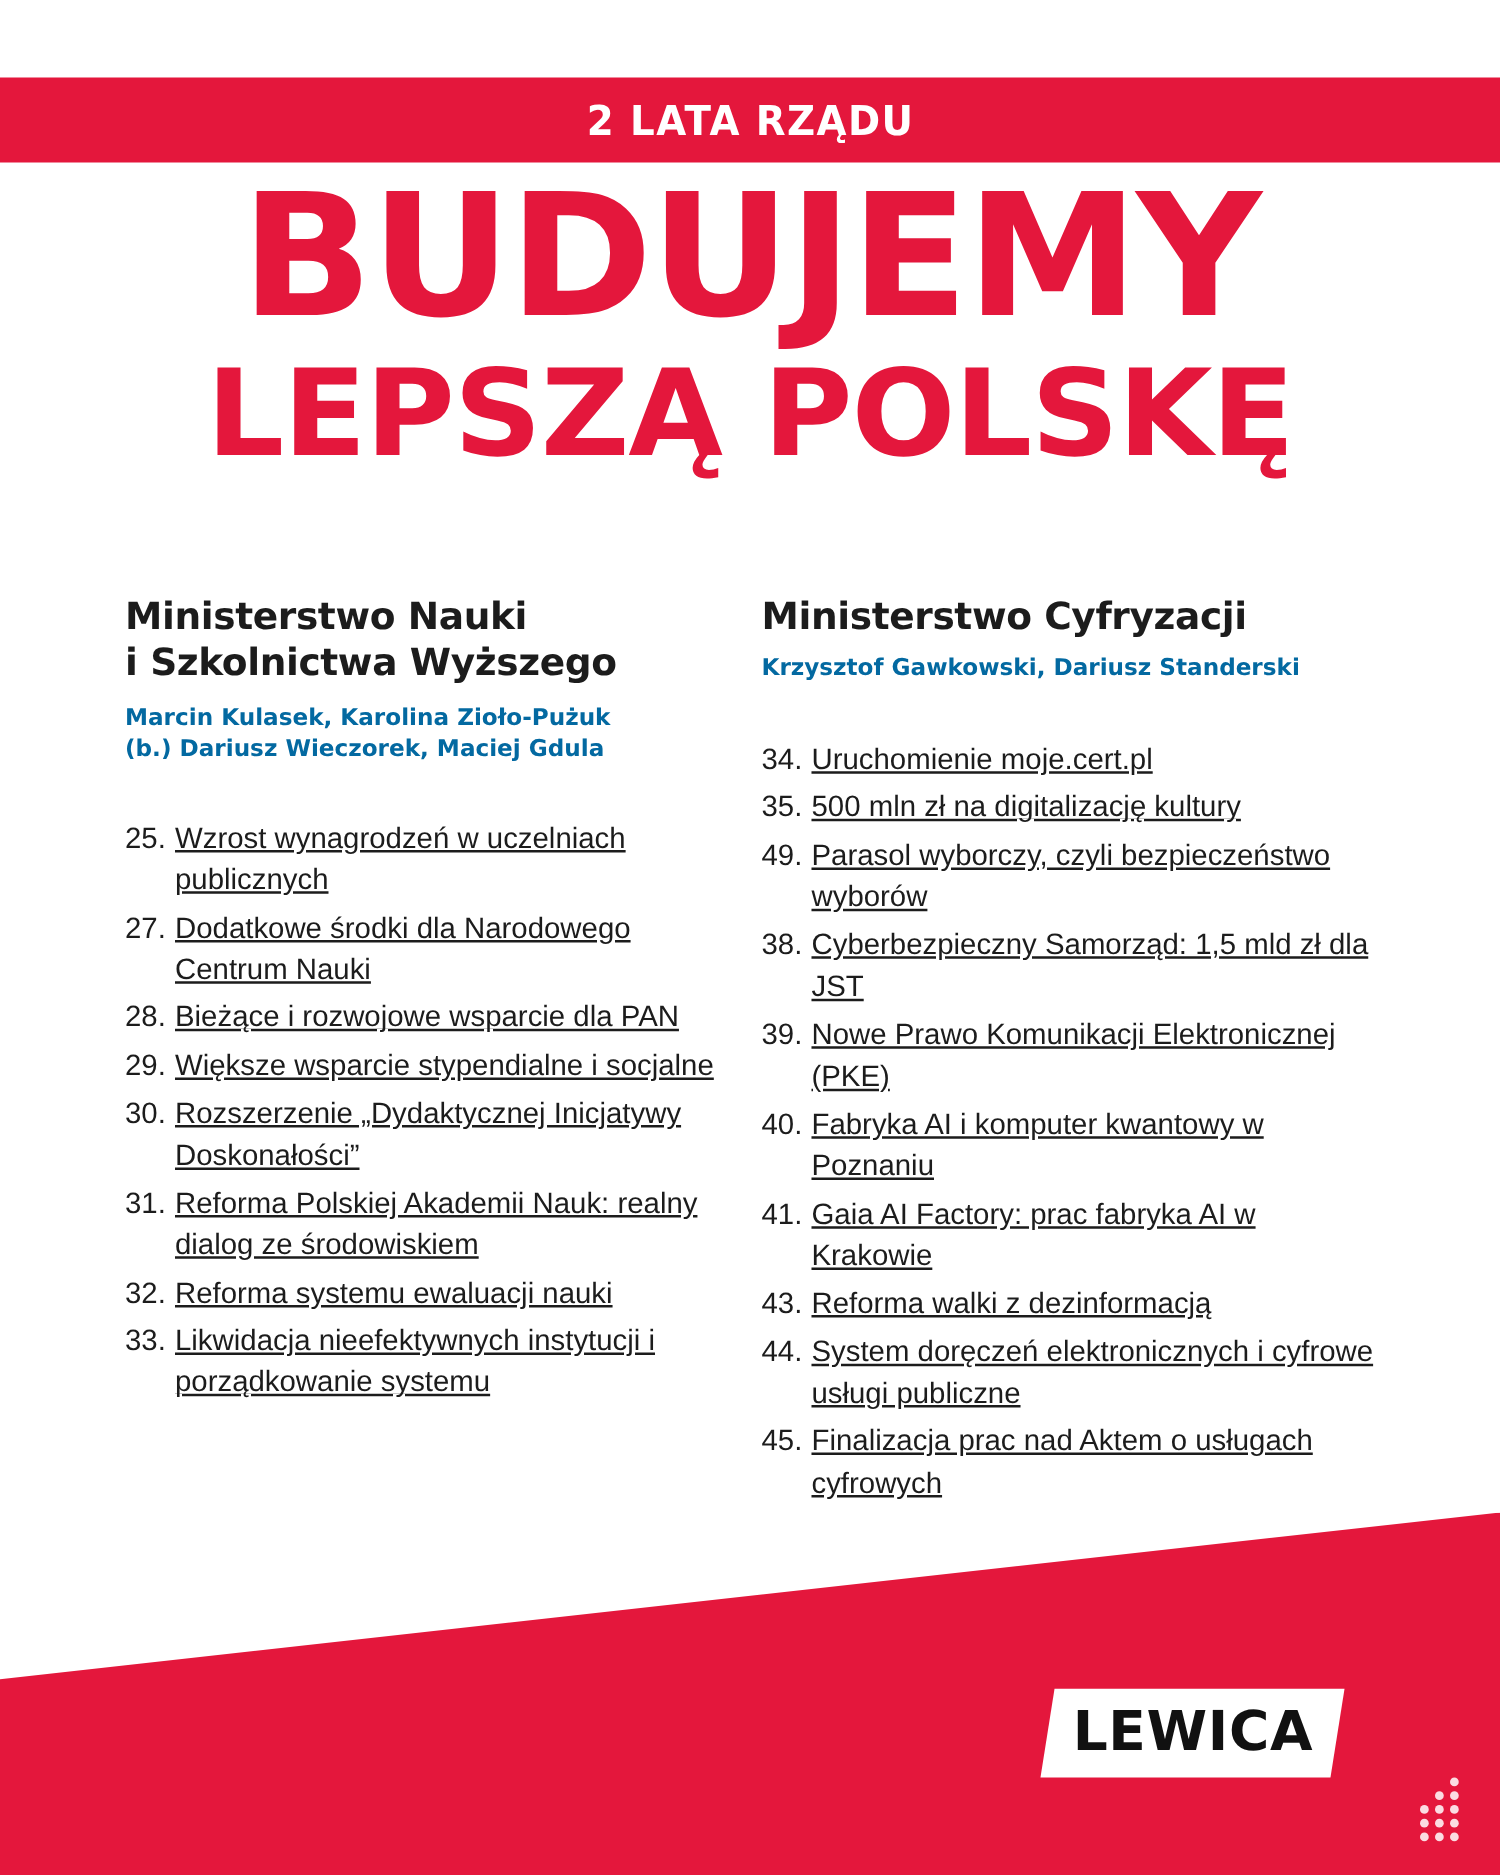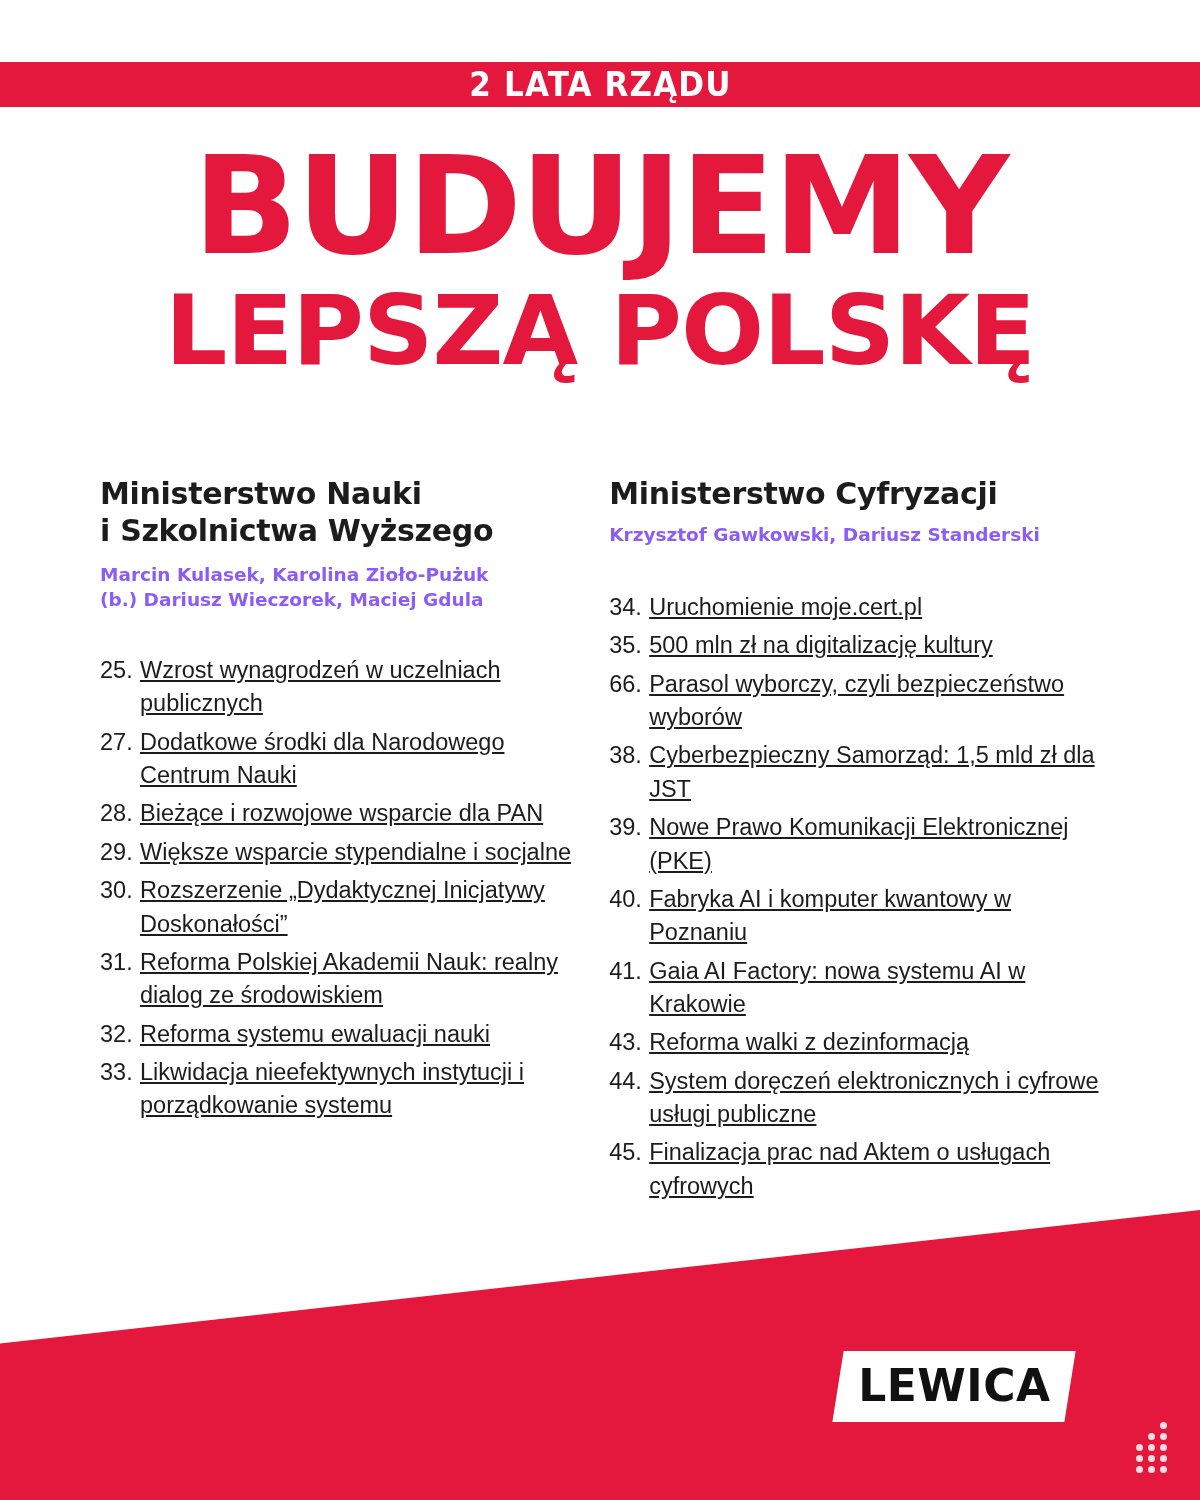--- a/index.html
+++ b/index.html
@@ -17,21 +17,21 @@
     background: #ffffff;
     overflow: hidden;
   }
 
   
   .top-banner {
     position: absolute;
     top: 62px;
     left: 0;
     width: 1200px;
-    height: 45px;
+    height: 68px;
     background: #e4173c;
     display: flex;
     align-items: center;
     justify-content: center;
   }
   .top-banner-text {
     color: #ffffff;
     font-size: 33px;
     font-weight: bold;
     letter-spacing: 1.2px;
@@ -81,21 +81,21 @@
 
   .dept-title {
     color: #1c1c1c;
     font-family: "DejaVu Sans", sans-serif;
     font-weight: bold;
     font-size: 30px;
     line-height: 1.22;
     letter-spacing: -0.3px;
   }
   .dept-people {
-    color: #8b5cf6;
+    color: #0369a1;
     font-family: "DejaVu Sans", sans-serif;
     font-weight: bold;
     font-size: 18.5px;
     line-height: 1.32;
     margin-top: 14px;
   }
   .col-right .dept-people { margin-top: 10px; }
 
   .item-list {
     list-style: none;
@@ -222,38 +222,38 @@
       <ul class="item-list">
           <li class="item">
             <span class="item-num">34.</span>
             <span class="item-text">Uruchomienie moje.cert.pl</span>
           </li>
           <li class="item">
             <span class="item-num">35.</span>
             <span class="item-text">500 mln zł na digitalizację kultury</span>
           </li>
           <li class="item">
-            <span class="item-num">66.</span>
+            <span class="item-num">49.</span>
             <span class="item-text">Parasol wyborczy, czyli bezpieczeństwo wyborów</span>
           </li>
           <li class="item">
             <span class="item-num">38.</span>
             <span class="item-text">Cyberbezpieczny Samorząd: 1,5 mld zł dla JST</span>
           </li>
           <li class="item">
             <span class="item-num">39.</span>
             <span class="item-text">Nowe Prawo Komunikacji Elektronicznej (PKE)</span>
           </li>
           <li class="item">
             <span class="item-num">40.</span>
             <span class="item-text">Fabryka AI i komputer kwantowy w Poznaniu</span>
           </li>
           <li class="item">
             <span class="item-num">41.</span>
-            <span class="item-text">Gaia AI Factory: nowa systemu AI w Krakowie</span>
+            <span class="item-text">Gaia AI Factory: prac fabryka AI w Krakowie</span>
           </li>
           <li class="item">
             <span class="item-num">43.</span>
             <span class="item-text">Reforma walki z dezinformacją</span>
           </li>
           <li class="item">
             <span class="item-num">44.</span>
             <span class="item-text">System doręczeń elektronicznych i cyfrowe usługi publiczne</span>
           </li>
           <li class="item">

